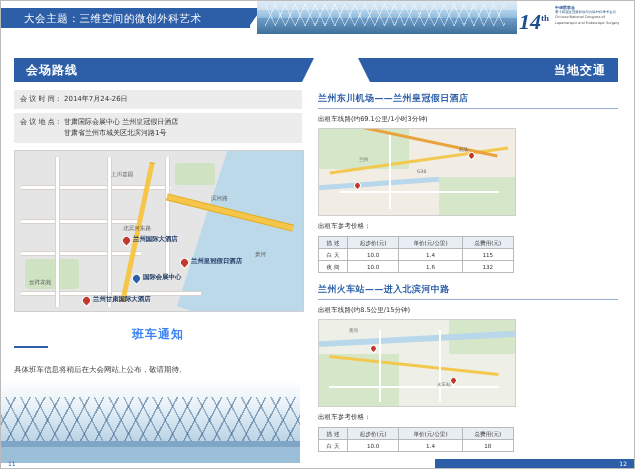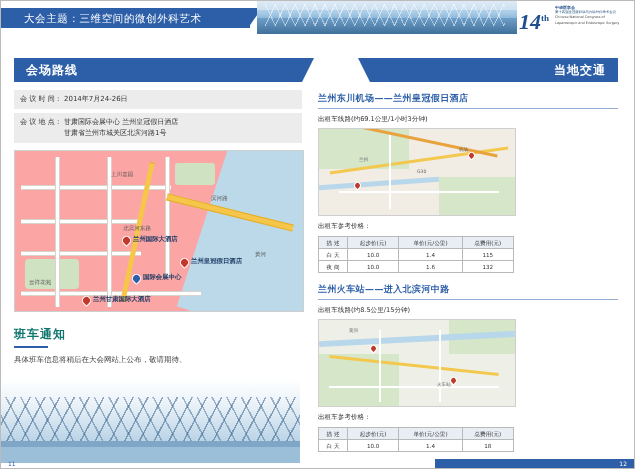--- a/index.html
+++ b/index.html
@@ -80,21 +80,21 @@
   .greybox{
     margin-top:4px;background:#ececec;padding:4px 6px;font-size:7px;color:#333;
     line-height:11px;
   }
   .greybox .row{white-space:nowrap;}
   .greybox .lbl{display:inline-block;width:44px;}
 
   
   .mapbox{
     position:relative;margin-top:7px;width:288px;height:160px;
-    border:1px solid #cfcfcf;background:#fca5a5;overflow:hidden;
+    border:1px solid #cfcfcf;background:#e5e5e5;overflow:hidden;
   }
   .mapbox .water{
     position:absolute;right:-30px;top:-10px;width:130px;height:190px;
     background:#bcd9ea;transform:rotate(18deg);
   }
   .mapbox .water2{
     position:absolute;right:-10px;top:60px;width:60px;height:120px;
     background:#bcd9ea;transform:rotate(-6deg);
   }
   .mapbox .greenpark{
@@ -122,27 +122,27 @@
   .pin .ptxt{
     position:absolute;left:10px;top:-2px;font-size:6.4px;color:#1f3c66;
     font-weight:bold;white-space:nowrap;
   }
   .pin.blue .dot{background:#2c5fa8;}
 
   .subbar{
     margin-top:14px;
   }
   .bluetitle{
-    font-size:12px;font-weight:bold;color:#0f766e;letter-spacing:1px;
+    font-size:12px;font-weight:bold;color:#3b82f6;letter-spacing:1px;text-align:center;
   }
   .bluetitle .uline{
     display:block;width:34px;height:2px;background:#2c5fa8;margin-top:3px;
   }
   .plaintext{
-    margin-top:6px;font-size:7.5px;color:#444;line-height:12px;
+    margin-top:16px;font-size:7.5px;color:#444;line-height:12px;
   }
 
   
   .bridgephoto{
     position:absolute;left:0;bottom:0;width:300px;height:84px;
     background:linear-gradient(to bottom,#ffffff 0%,#eaf2f8 30%,#b9d3e6 75%,#8fb6d3 100%);
     overflow:hidden;
   }
   .bridgephoto .deck{
     position:absolute;left:0;bottom:14px;width:100%;height:8px;background:#7fa6c6;

